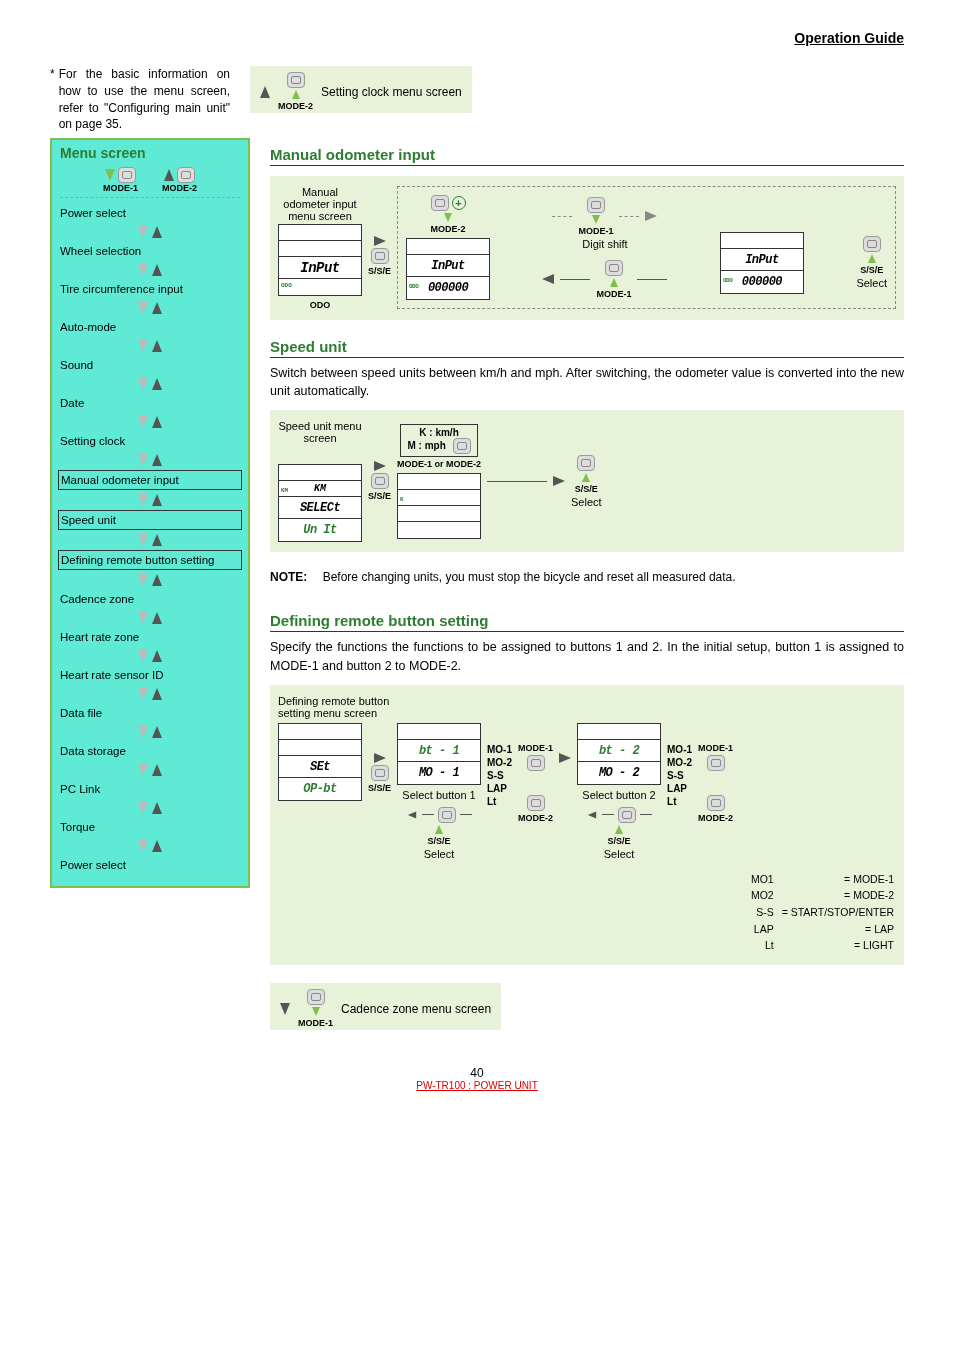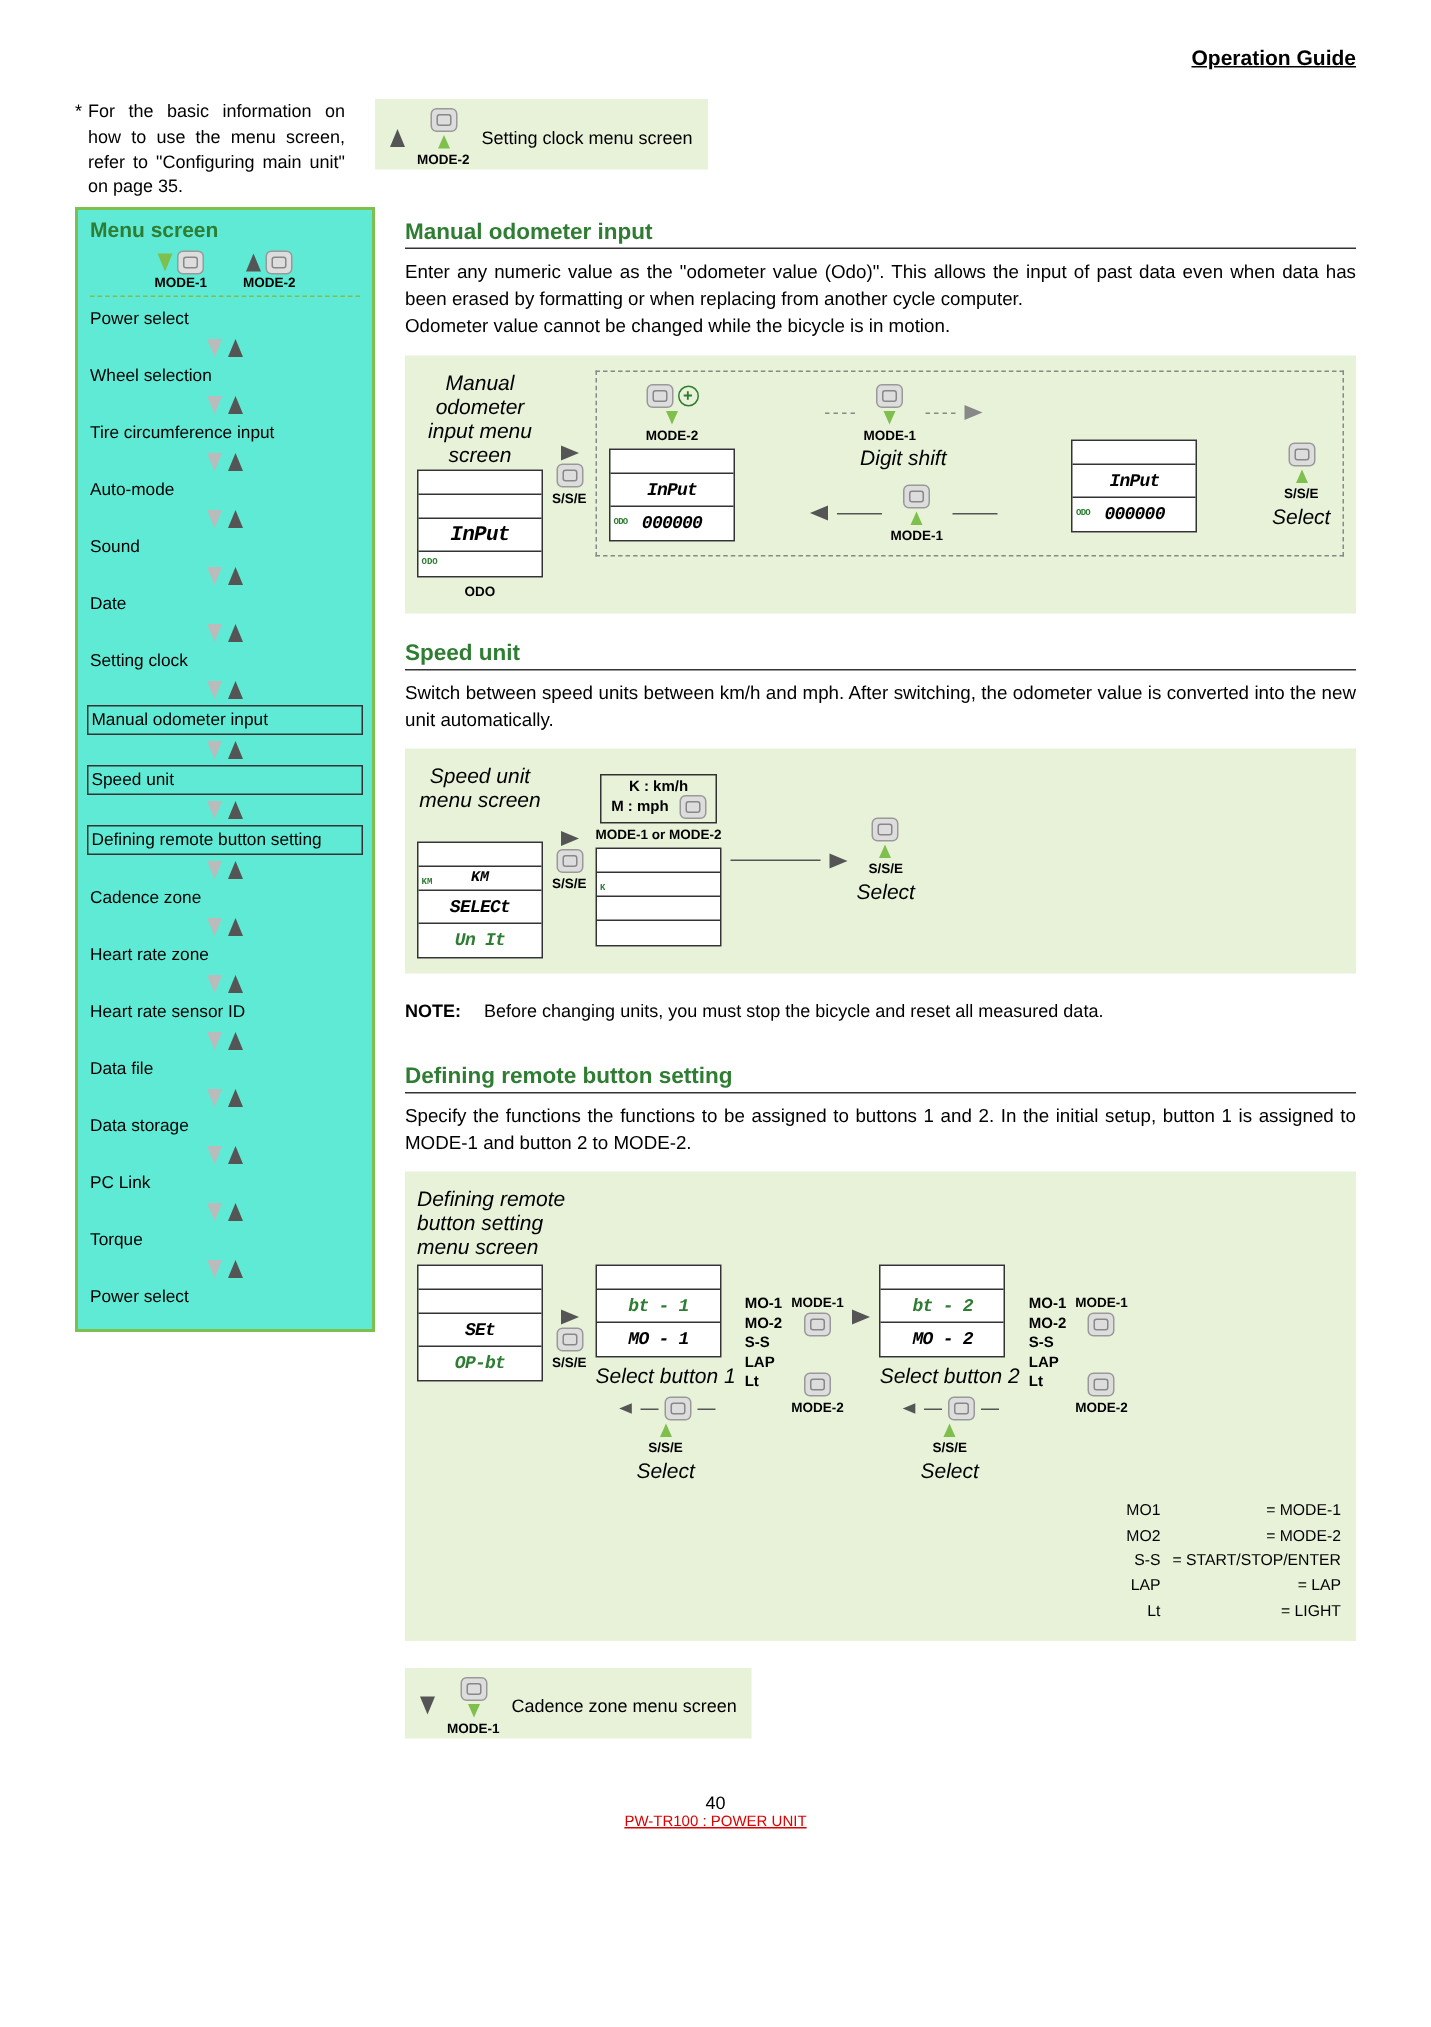--- a/index.html
+++ b/index.html
@@ -107,21 +107,21 @@
     margin-top: 8px;
   }
   .body-text { font-size: 12.5px; line-height: 1.45; text-align: justify; }
   .diagram-block {
     background: #e8f2d9;
     padding: 10px 8px;
     margin: 10px 0 18px 0;
     position: relative;
     min-height: 80px;
   }
-  .diagram-label { font-size: 14px; text-align: center; font-style: italic; }
+  .diagram-label { font-size: 11px; text-align: center; }
   .lcd {
     border: 1px solid #333;
     width: 84px;
     background: #fff;
     text-align: center;
     font-family: "Courier New", monospace;
   }
   .lcd .row { border-bottom: 1px solid #333; height: 16px; font-size: 10px; line-height:16px; position:relative;}
   .lcd .row:last-child { border-bottom: none; }
   .lcd .big { font-size: 14px; font-style: italic; font-weight: bold; letter-spacing: -0.5px; height:22px; line-height:22px;}
@@ -262,22 +262,20 @@
         <div class="menu-item">Torque</div>
         <div class="nav-pair"><span class="arrow-down"></span><span class="arrow-up"></span></div>
         <div class="menu-item">Power select</div>
       </div>
   </div>
 
   <div class="main">
 
     
     <div class="section-title">Manual odometer input</div>
-    <div class="body-text" style="white-space:pre-line;">Enter any numeric value as the "odometer value (Odo)". This allows the input of past data even when data has been erased by formatting or when replacing from another cycle computer.
-Odometer value cannot be changed while the bicycle is in motion.</div>
 
     <div class="diagram-block">
       <div class="flow-row" style="align-items:flex-start;">
         <div style="text-align:center;">
           <div class="diagram-label" style="width:84px;margin-bottom:2px;">Manual odometer input menu screen</div>
           <div class="lcd">
             <div class="row"></div>
             <div class="row"></div>
             <div class="row big"><span class="seg">InPut</span></div>
             <div class="row" style="position:relative;">

